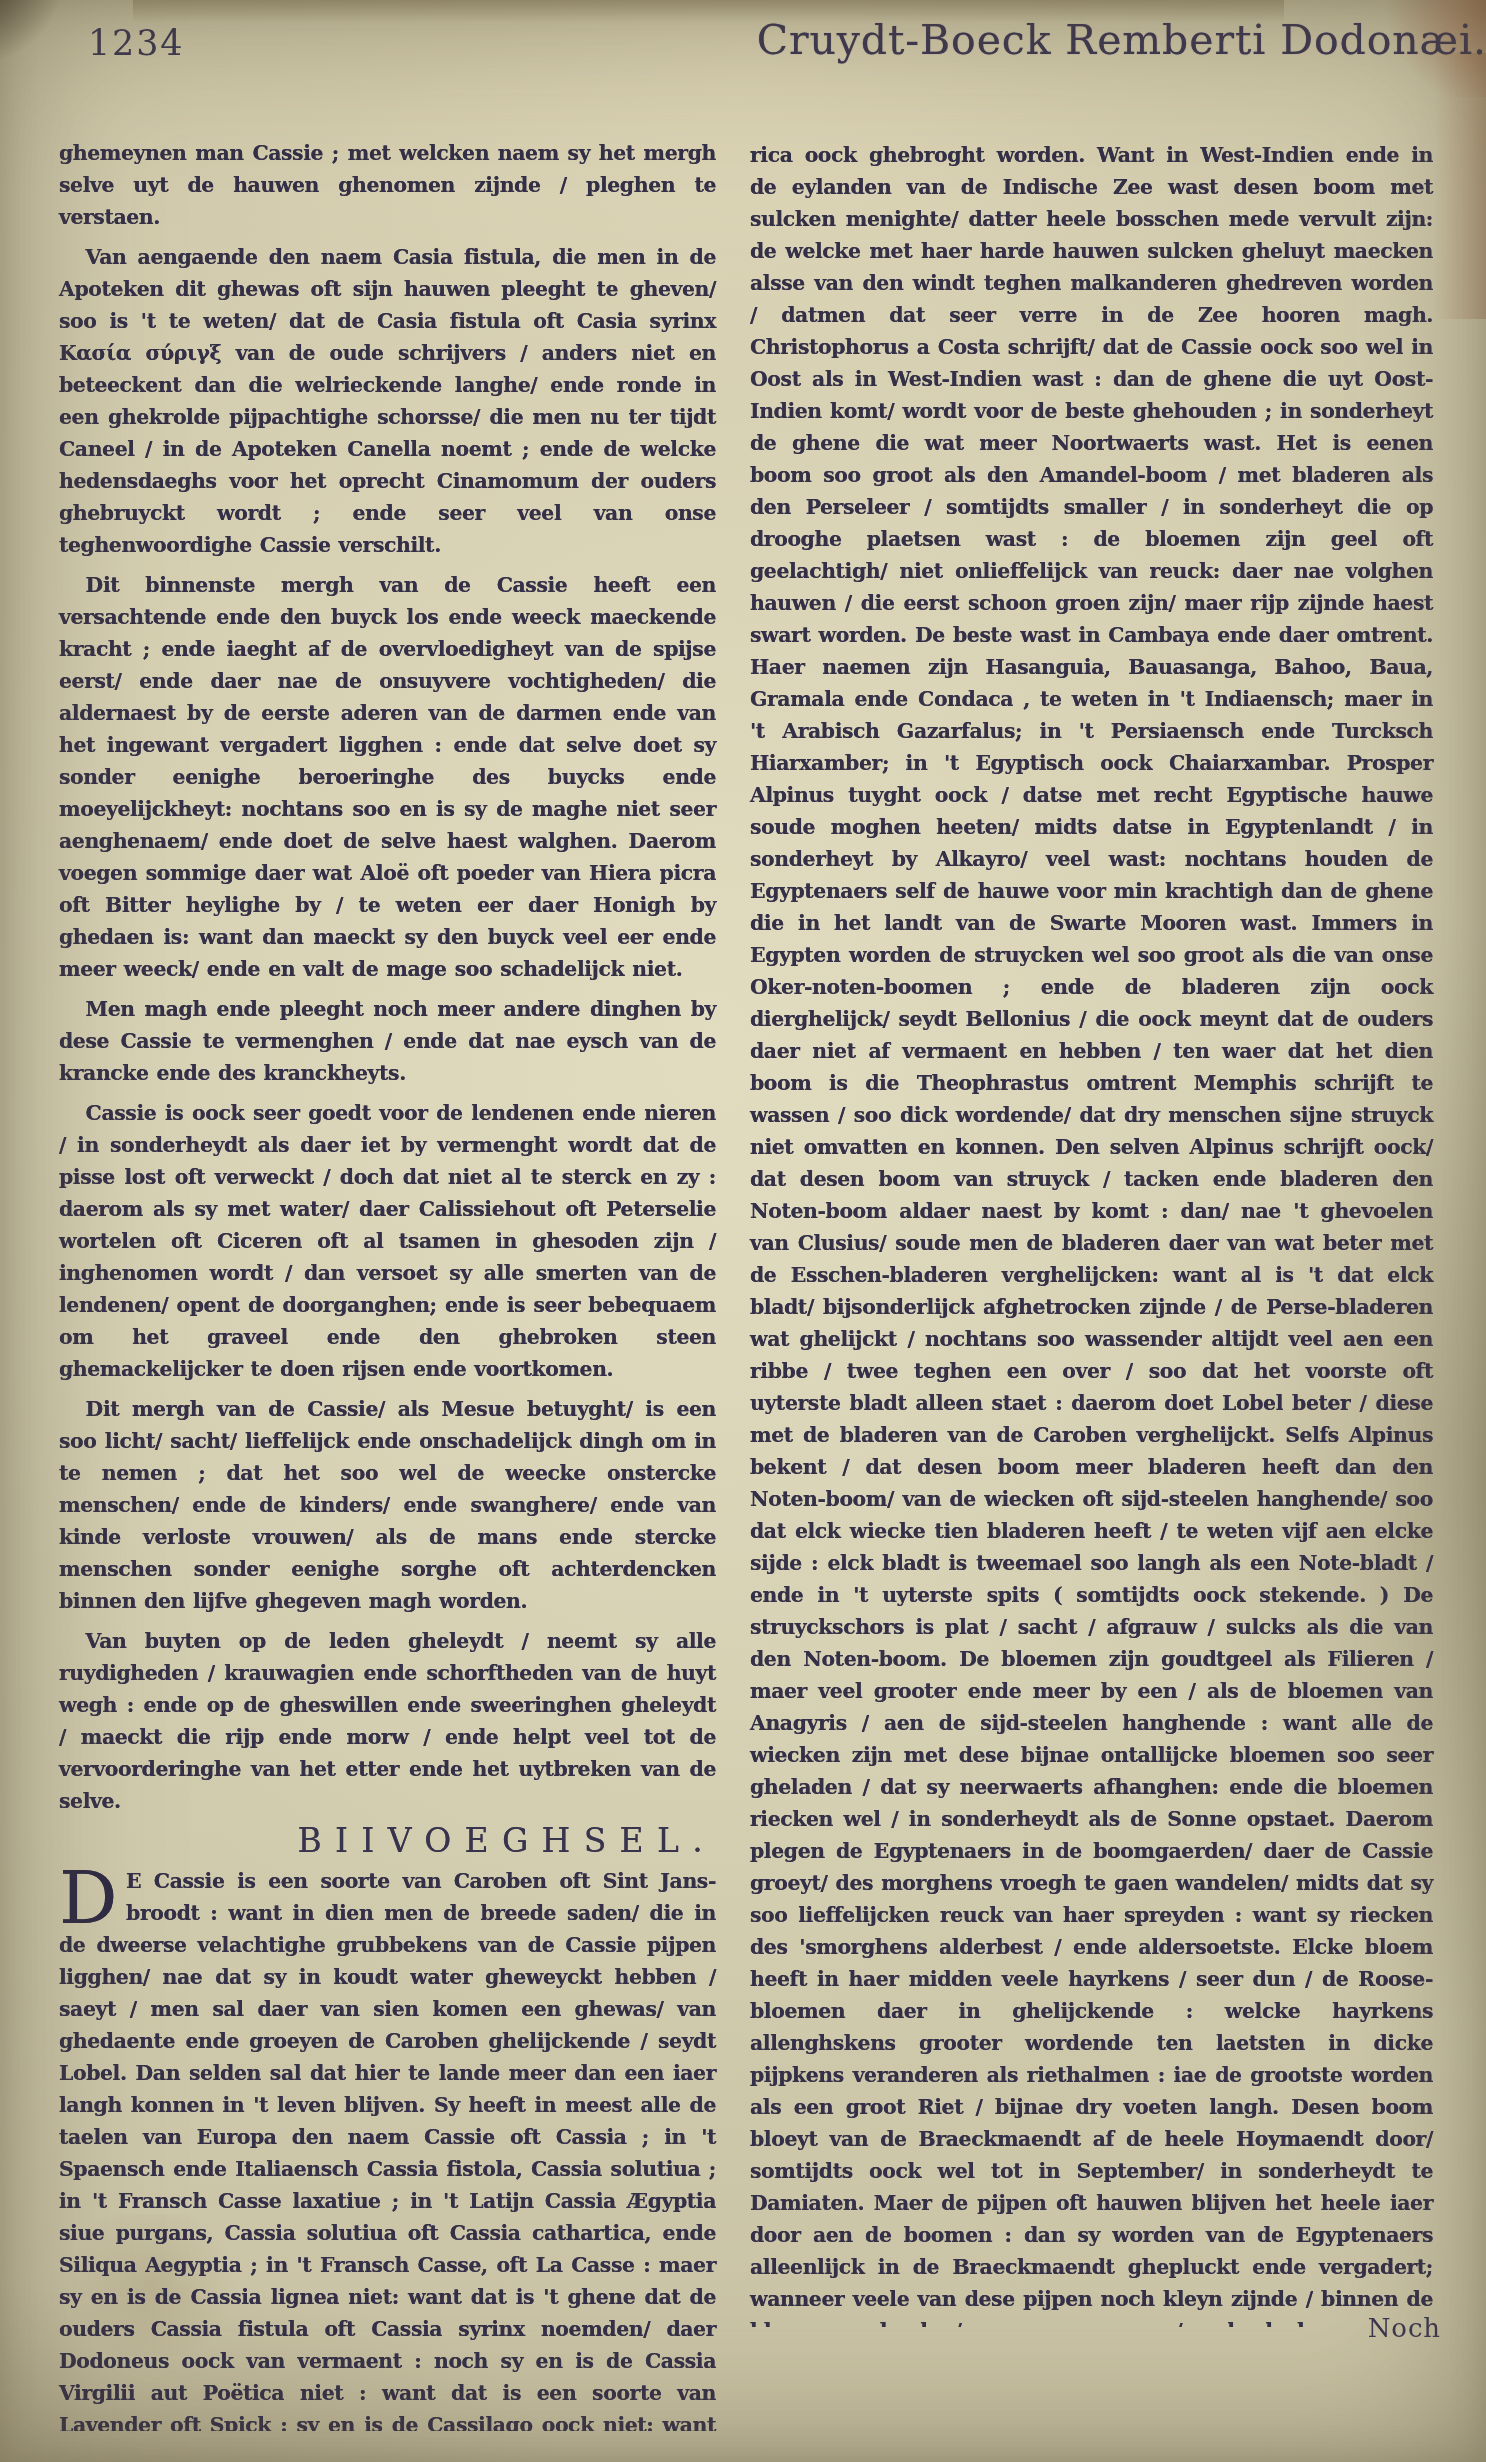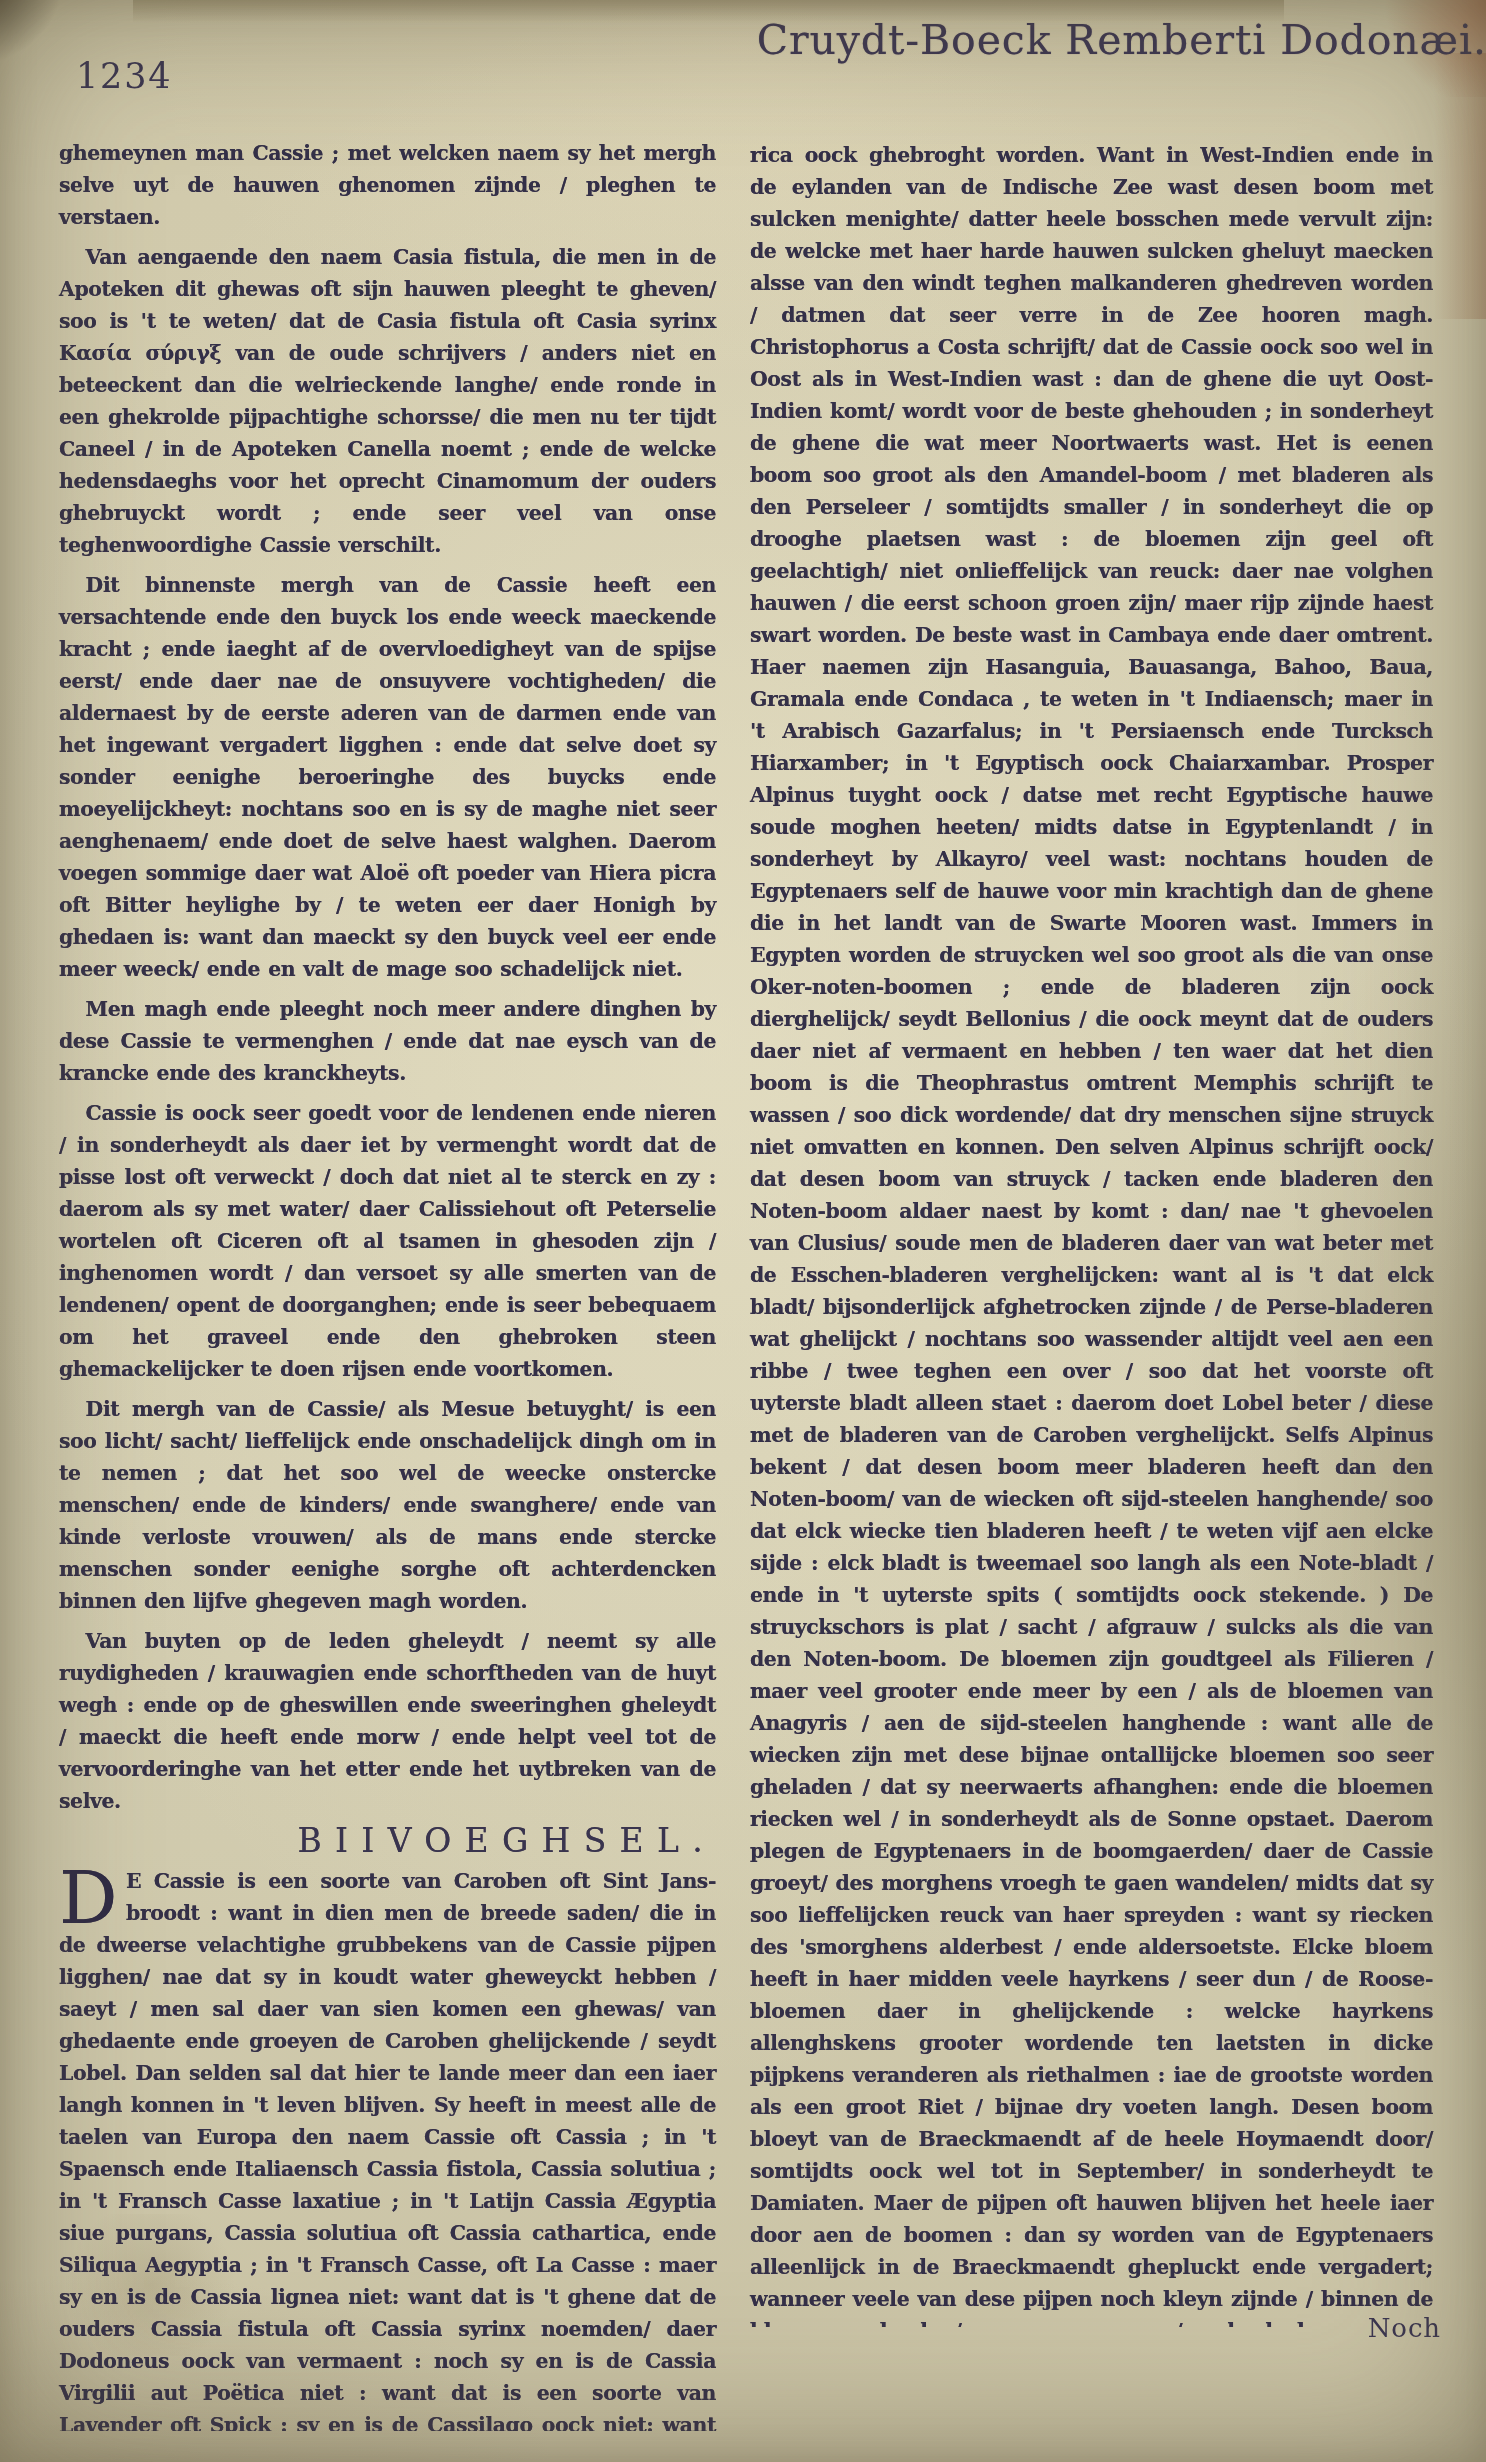--- a/index.html
+++ b/index.html
@@ -24,22 +24,22 @@
   .stain-tr{position:absolute;right:-17.7px;top:-8.9px;width:133px;height:106px;
     background:radial-gradient(circle at 90% 10%, rgba(146,62,30,.55), rgba(146,62,30,0) 70%);}
   .stain-tr2{position:absolute;right:0px;top:53px;width:53px;height:266px;
     background:linear-gradient(90deg, rgba(140,70,35,0), rgba(140,70,35,.28));}
   .stain-bl{position:absolute;left:53px;bottom:106px;width:195px;height:142px;
     background:radial-gradient(circle, rgba(120,105,70,.20), rgba(120,105,70,0) 70%);}
   .stain-top-edge{position:absolute;left:133px;top:0;width:1151px;height:23px;
     background:linear-gradient(180deg, rgba(110,95,60,.35), rgba(110,95,60,0));}
 
   .pageno{
-    position:absolute;left:76px;top:23px;
-    font-size:35px;letter-spacing:1.8px;color:#3a3550;margin-top:33px;
+    position:absolute;left:88px;top:23px;
+    font-size:35px;letter-spacing:1.8px;color:#3a3550;
   }
   .title{
     position:absolute;left:0;top:16px;width:100%;text-align:right;
     font-size:41px;letter-spacing:0.9px;color:#3b3552;
     text-shadow:0 0 0.9px rgba(50,40,70,.5);
   }
 
   .col{
     position:absolute;
     text-align:justify;
@@ -85,21 +85,21 @@
   <div class="pageno">1234</div>
   <div class="title">Cruydt-Boeck Remberti Dodonæi.</div>
 
   <div class="col col-left">
     <p class="noindent">ghemeynen man Cassie ; met welcken naem sy het mergh selve uyt de hauwen ghenomen zijnde / pleghen te verstaen.</p>
     <p>Van aengaende den naem Casia fistula, die men in de Apoteken dit ghewas oft sijn hauwen pleeght te gheven/ soo is 't te weten/ dat de Casia fistula oft Casia syrinx Κασία σύριγξ van de oude schrijvers / anders niet en beteeckent dan die welrieckende langhe/ ende ronde in een ghekrolde pijpachtighe schorsse/ die men nu ter tijdt Caneel / in de Apoteken Canella noemt ; ende de welcke hedensdaeghs voor het oprecht Cinamomum der ouders ghebruyckt wordt ; ende seer veel van onse teghenwoordighe Cassie verschilt.</p>
     <p>Dit binnenste mergh van de Cassie heeft een versachtende ende den buyck los ende weeck maeckende kracht ; ende iaeght af de overvloedigheyt van de spijse eerst/ ende daer nae de onsuyvere vochtigheden/ die aldernaest by de eerste aderen van de darmen ende van het ingewant vergadert ligghen : ende dat selve doet sy sonder eenighe beroeringhe des buycks ende moeyelijckheyt: nochtans soo en is sy de maghe niet seer aenghenaem/ ende doet de selve haest walghen. Daerom voegen sommige daer wat Aloë oft poeder van Hiera picra oft Bitter heylighe by / te weten eer daer Honigh by ghedaen is: want dan maeckt sy den buyck veel eer ende meer weeck/ ende en valt de mage soo schadelijck niet.</p>
     <p>Men magh ende pleeght noch meer andere dinghen by dese Cassie te vermenghen / ende dat nae eysch van de krancke ende des kranckheyts.</p>
     <p>Cassie is oock seer goedt voor de lendenen ende nieren / in sonderheydt als daer iet by vermenght wordt dat de pisse lost oft verweckt / doch dat niet al te sterck en zy : daerom als sy met water/ daer Calissiehout oft Peterselie wortelen oft Ciceren oft al tsamen in ghesoden zijn / inghenomen wordt / dan versoet sy alle smerten van de lendenen/ opent de doorganghen; ende is seer bebequaem om het graveel ende den ghebroken steen ghemackelijcker te doen rijsen ende voortkomen.</p>
     <p>Dit mergh van de Cassie/ als Mesue betuyght/ is een soo licht/ sacht/ lieffelijck ende onschadelijck dingh om in te nemen ; dat het soo wel de weecke onstercke menschen/ ende de kinders/ ende swanghere/ ende van kinde verloste vrouwen/ als de mans ende stercke menschen sonder eenighe sorghe oft achterdencken binnen den lijfve ghegeven magh worden.</p>
-    <p>Van buyten op de leden gheleydt / neemt sy alle ruydigheden / krauwagien ende schorftheden van de huyt wegh : ende op de gheswillen ende sweeringhen gheleydt / maeckt die heeft ende morw / ende helpt veel tot de vervoorderinghe van het etter ende het uytbreken van de selve.</p>
+    <p>Van buyten op de leden gheleydt / neemt sy alle ruydigheden / krauwagien ende schorftheden van de huyt wegh : ende op de gheswillen ende sweeringhen gheleydt / maeckt die rijp ende morw / ende helpt veel tot de vervoorderinghe van het etter ende het uytbreken van de selve.</p>
     <p class="section-heading">BIIVOEGHSEL.</p>
     <p class="noindent"><span class="dropcap">D</span><span>E Cassie is een soorte van Caroben oft Sint Jans-broodt : want in dien men de breede saden/ die in de dweerse velachtighe grubbekens van de Cassie pijpen ligghen/ nae dat sy in koudt water gheweyckt hebben / saeyt / men sal daer van sien komen een ghewas/ van ghedaente ende groeyen de Caroben ghelijckende / seydt Lobel. Dan selden sal dat hier te lande meer dan een iaer langh konnen in 't leven blijven. Sy heeft in meest alle de taelen van Europa den naem Cassie oft Cassia ; in 't Spaensch ende Italiaensch Cassia fistola, Cassia solutiua ; in 't Fransch Casse laxatiue ; in 't Latijn Cassia Ægyptia siue purgans, Cassia solutiua oft Cassia cathartica, ende Siliqua Aegyptia ; in 't Fransch Casse, oft La Casse : maer sy en is de Cassia lignea niet: want dat is 't ghene dat de ouders Cassia fistula oft Cassia syrinx noemden/ daer Dodoneus oock van vermaent : noch sy en is de Cassia Virgilii aut Poëtica niet : want dat is een soorte van Lavender oft Spick : sy en is de Cassilago oock niet: want dat is het Bilsen-cruydt : maer sy is de ghene die Lobel Siliqua, aut Cassia purgatrix Arabum , Carobiis similis noemt; ende seydt dat de bloemen geel zijn / die van de kleyne Gouwe ghelijck/ welrieckende ende veel / van ses oft seven bladerkens sterres-gewijs ghemaeckt/ sulcks alsser het hedensdaeghs uyt Ame-</span></p>
   </div>
 
   <div class="col col-right">
     <p class="noindent">rica oock ghebroght worden. Want in West-Indien ende in de eylanden van de Indische Zee wast desen boom met sulcken menighte/ datter heele bosschen mede vervult zijn: de welcke met haer harde hauwen sulcken gheluyt maecken alsse van den windt teghen malkanderen ghedreven worden / datmen dat seer verre in de Zee hooren magh. Christophorus a Costa schrijft/ dat de Cassie oock soo wel in Oost als in West-Indien wast : dan de ghene die uyt Oost-Indien komt/ wordt voor de beste ghehouden ; in sonderheyt de ghene die wat meer Noortwaerts wast. Het is eenen boom soo groot als den Amandel-boom / met bladeren als den Perseleer / somtijdts smaller / in sonderheyt die op drooghe plaetsen wast : de bloemen zijn geel oft geelachtigh/ niet onlieffelijck van reuck: daer nae volghen hauwen / die eerst schoon groen zijn/ maer rijp zijnde haest swart worden. De beste wast in Cambaya ende daer omtrent. Haer naemen zijn Hasanguia, Bauasanga, Bahoo, Baua, Gramala ende Condaca , te weten in 't Indiaensch; maer in 't Arabisch Gazarfalus; in 't Persiaensch ende Turcksch Hiarxamber; in 't Egyptisch oock Chaiarxambar. Prosper Alpinus tuyght oock / datse met recht Egyptische hauwe soude moghen heeten/ midts datse in Egyptenlandt / in sonderheyt by Alkayro/ veel wast: nochtans houden de Egyptenaers self de hauwe voor min krachtigh dan de ghene die in het landt van de Swarte Mooren wast. Immers in Egypten worden de struycken wel soo groot als die van onse Oker-noten-boomen ; ende de bladeren zijn oock dierghelijck/ seydt Bellonius / die oock meynt dat de ouders daer niet af vermaent en hebben / ten waer dat het dien boom is die Theophrastus omtrent Memphis schrijft te wassen / soo dick wordende/ dat dry menschen sijne struyck niet omvatten en konnen. Den selven Alpinus schrijft oock/ dat desen boom van struyck / tacken ende bladeren den Noten-boom aldaer naest by komt : dan/ nae 't ghevoelen van Clusius/ soude men de bladeren daer van wat beter met de Esschen-bladeren verghelijcken: want al is 't dat elck bladt/ bijsonderlijck afghetrocken zijnde / de Perse-bladeren wat ghelijckt / nochtans soo wassender altijdt veel aen een ribbe / twee teghen een over / soo dat het voorste oft uyterste bladt alleen staet : daerom doet Lobel beter / diese met de bladeren van de Caroben verghelijckt. Selfs Alpinus bekent / dat desen boom meer bladeren heeft dan den Noten-boom/ van de wiecken oft sijd-steelen hanghende/ soo dat elck wiecke tien bladeren heeft / te weten vijf aen elcke sijde : elck bladt is tweemael soo langh als een Note-bladt / ende in 't uyterste spits ( somtijdts oock stekende. ) De struyckschors is plat / sacht / afgrauw / sulcks als die van den Noten-boom. De bloemen zijn goudtgeel als Filieren / maer veel grooter ende meer by een / als de bloemen van Anagyris / aen de sijd-steelen hanghende : want alle de wiecken zijn met dese bijnae ontallijcke bloemen soo seer gheladen / dat sy neerwaerts afhanghen: ende die bloemen riecken wel / in sonderheydt als de Sonne opstaet. Daerom plegen de Egyptenaers in de boomgaerden/ daer de Cassie groeyt/ des morghens vroegh te gaen wandelen/ midts dat sy soo lieffelijcken reuck van haer spreyden : want sy riecken des 'smorghens alderbest / ende aldersoetste. Elcke bloem heeft in haer midden veele hayrkens / seer dun / de Roose-bloemen daer in ghelijckende : welcke hayrkens allenghskens grooter wordende ten laetsten in dicke pijpkens veranderen als riethalmen : iae de grootste worden als een groot Riet / bijnae dry voeten langh. Desen boom bloeyt van de Braeckmaendt af de heele Hoymaendt door/ somtijdts oock wel tot in September/ in sonderheydt te Damiaten. Maer de pijpen oft hauwen blijven het heele iaer door aen de boomen : dan sy worden van de Egyptenaers alleenlijck in de Braeckmaendt ghepluckt ende vergadert; wanneer veele van dese pijpen noch kleyn zijnde / binnen de bloemen schuylen/ groen van verwe / ende de hauwen van de Turcksche Boonkens wat ghelijcken : dan allenghskens alsse grooter worden / soo verandert die groente in swartigheydt. Die van Damiaten hebben een dicker schel/ ende binnen in weynigher mergh oft vleesch : die van Kayro ende Alexandrien hebben meer mergh ende dunner schellen. Dese zijn tweederley : sommighe roodrachtigh/ Abes ghenoemt ; sommighe swart. Van de swarte achten sy meest : maer voor alle verkiesen sy de ghene die in het landt van Preteian oft Swarte Moorenlandt groeyen / ende Cassia Abyssina heeten. Hoe versch dat dese hauwen zijn / men vindter altijdt eenighe ledigheydt oft ydelheydt in ; ende daerom gheven sy gheluyt alsmense schudt: 't welck seer verre ghehoort wordt. Jae de Egyptenaers houden die Cassie pijpen voor onnut / die niet en klincken : want sy houden voor seker/ datse bedorven zijn door de vochtigheydt die daer in is. Men vergadertse oock niet voor datse rijp ende swart zijn : selfs de kooplieden koopense in de huysen daerse somtijdts veertigh iaeren langh gheleghen hebben / tuyght den selven Prosper Alpinus ; te weten in de schuren die tot dien eynde ghemaeckt worden: daerse versch ghepluckt zijnde/ uyt de locht bewaert worden : want anders / alsser de minste locht by komt nae datse gheplukt zijn/ dan bederven sy.</p>
 
   </div>
 
   <div class="catchword">Noch</div>

